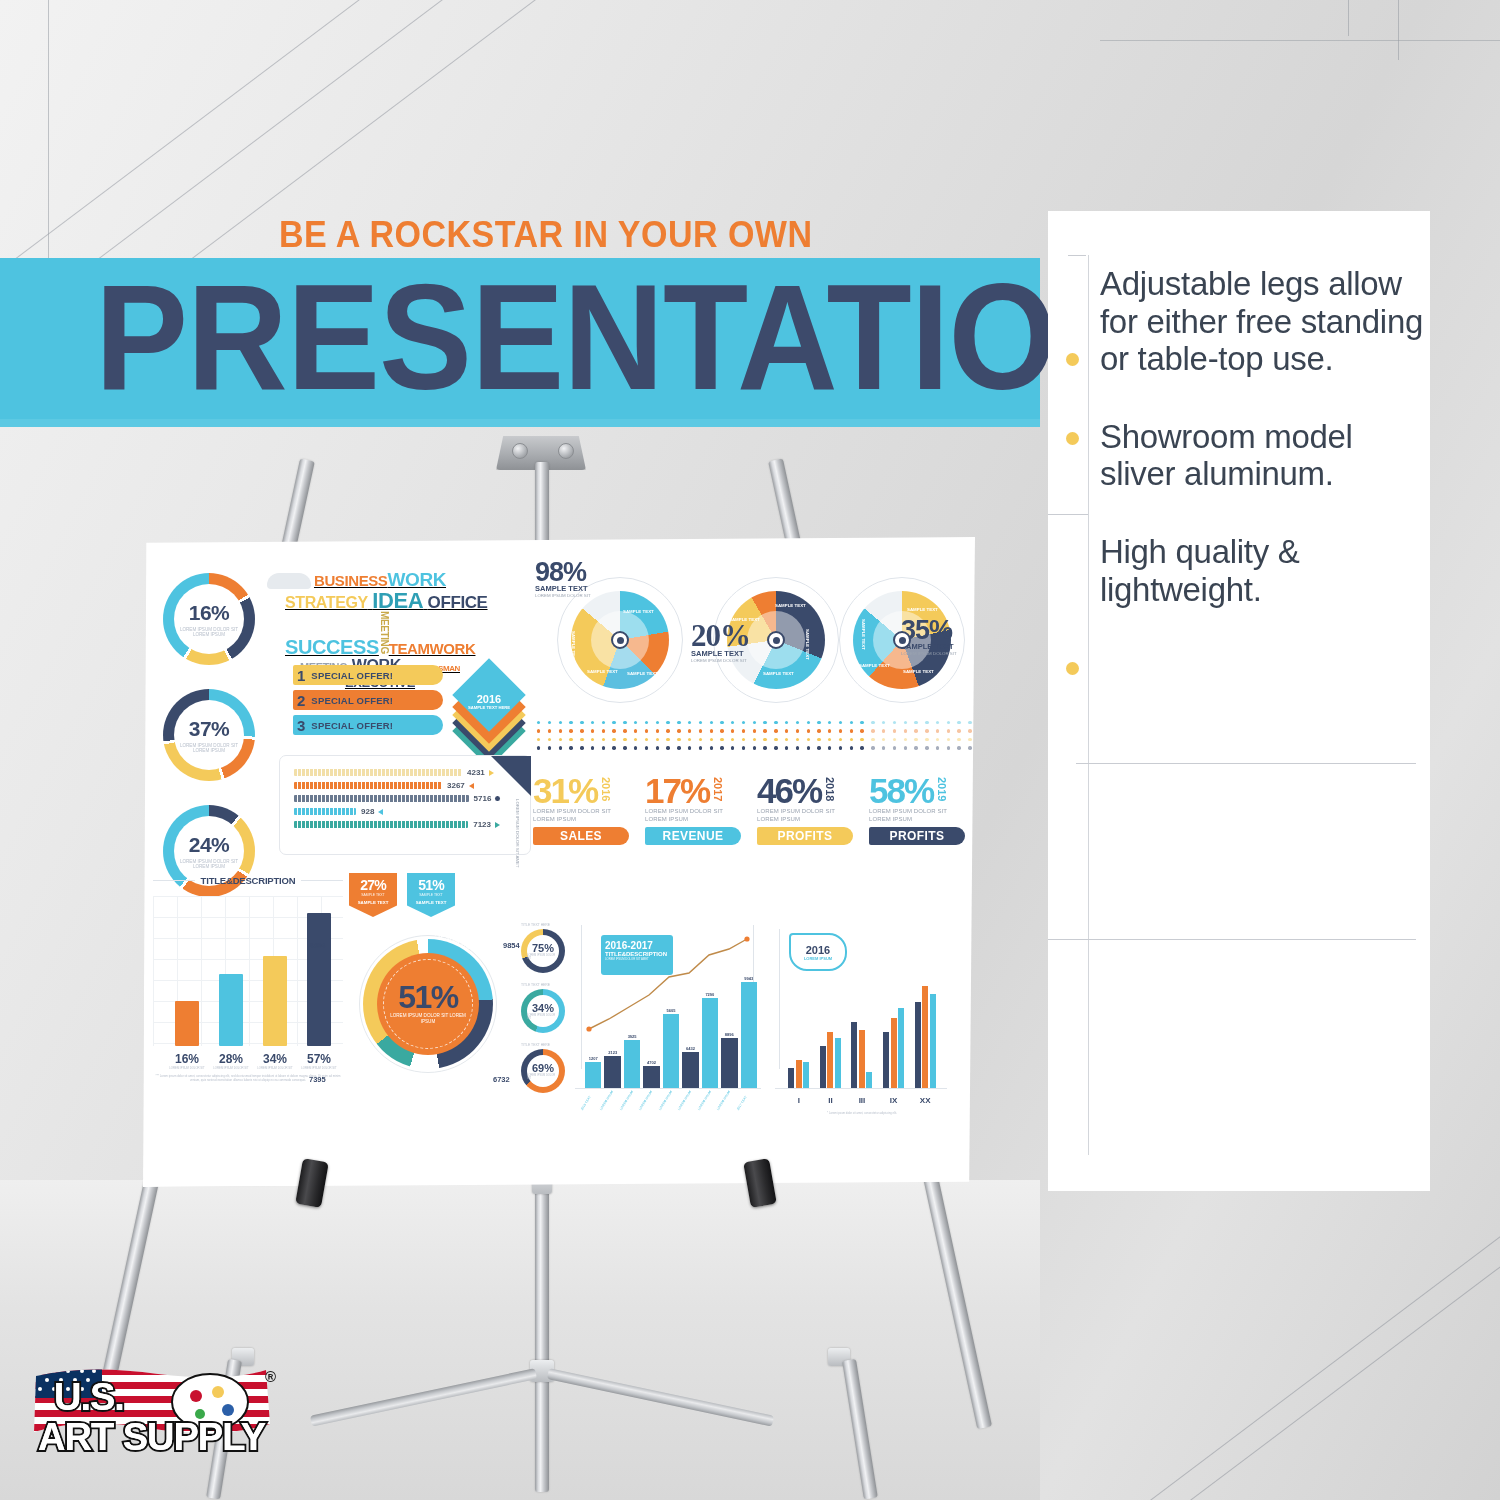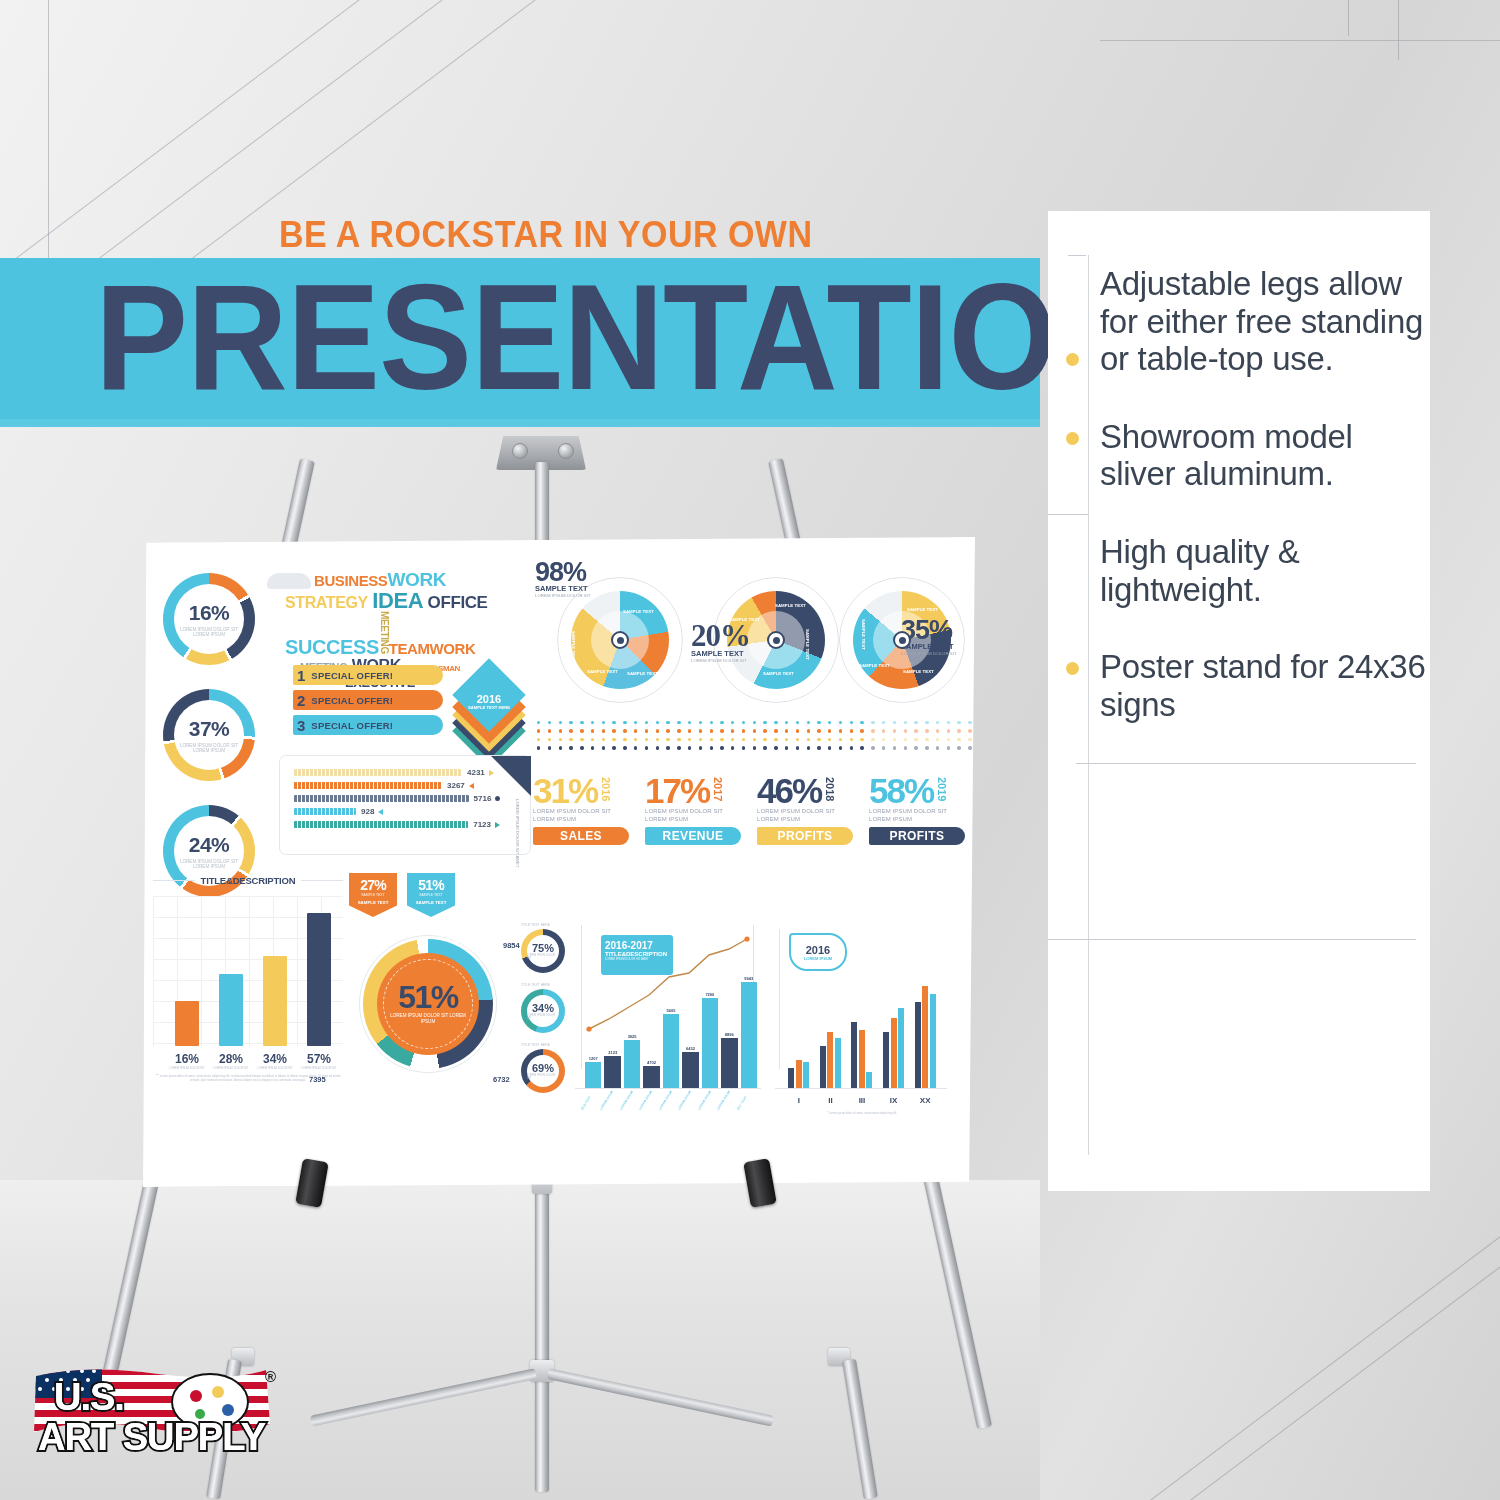--- a/index.html
+++ b/index.html
@@ -101,21 +101,21 @@
   
   .donut { position: relative; border-radius: 50%; }
   .donut .hole {
     position: absolute; border-radius: 50%; background: #fff;
     display: flex; flex-direction: column; align-items: center; justify-content: center;
   }
   .dpct { color: #3a4a6b; font-weight: bold; letter-spacing: -.5px; }
   .dsub { color: #b9c0cc; text-align: center; line-height: 1.15; }
 
   
-  .wc { line-height: .98; }
+  .wc { line-height: .98; text-decoration: underline; }
   .wc div { white-space: nowrap; }
   .wc span { font-weight: bold; letter-spacing: -.4px; }
 
   
   .offer {
     height: 20px; display: flex; align-items: center;
     border-radius: 2px 10px 10px 2px; margin-bottom: 5px;
     padding-left: 4px; position: relative;
   }
   .offer b { font-size: 15px; color: #3a4a6b; margin-right: 6px; }
@@ -854,21 +854,20 @@
     <div class="bullet">
       <div class="bdot"></div>
       <div class="btext">Showroom model sliver aluminum.</div>
     </div>
     <div class="bullet">
       <div class="bdot" style="opacity:0;"></div>
       <div class="btext">High quality &amp; lightweight.</div>
     </div>
     <div class="bullet">
       <div class="bdot"></div>
-      <div class="btext">Poster stand for 24x36 signs</div>
     </div>
   </div>
 </div>
 
 <div id="logo">
   <svg width="250" height="112" style="position:absolute;left:0;top:0;">
     <defs>
       <clipPath id="flagclip">
         <path d="M8,14 Q60,2 130,12 Q200,20 238,8 L242,62 Q190,78 120,66 Q55,55 6,70 Z"></path>
       </clipPath>

